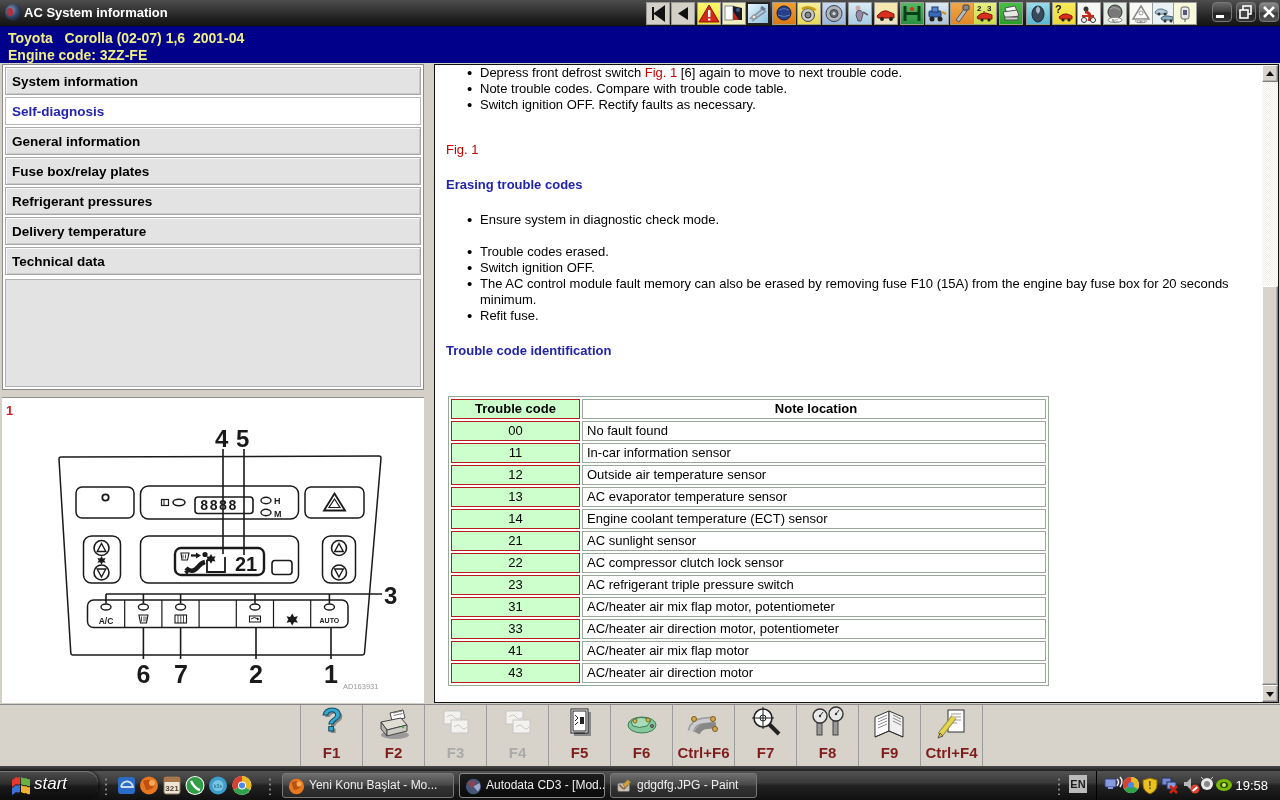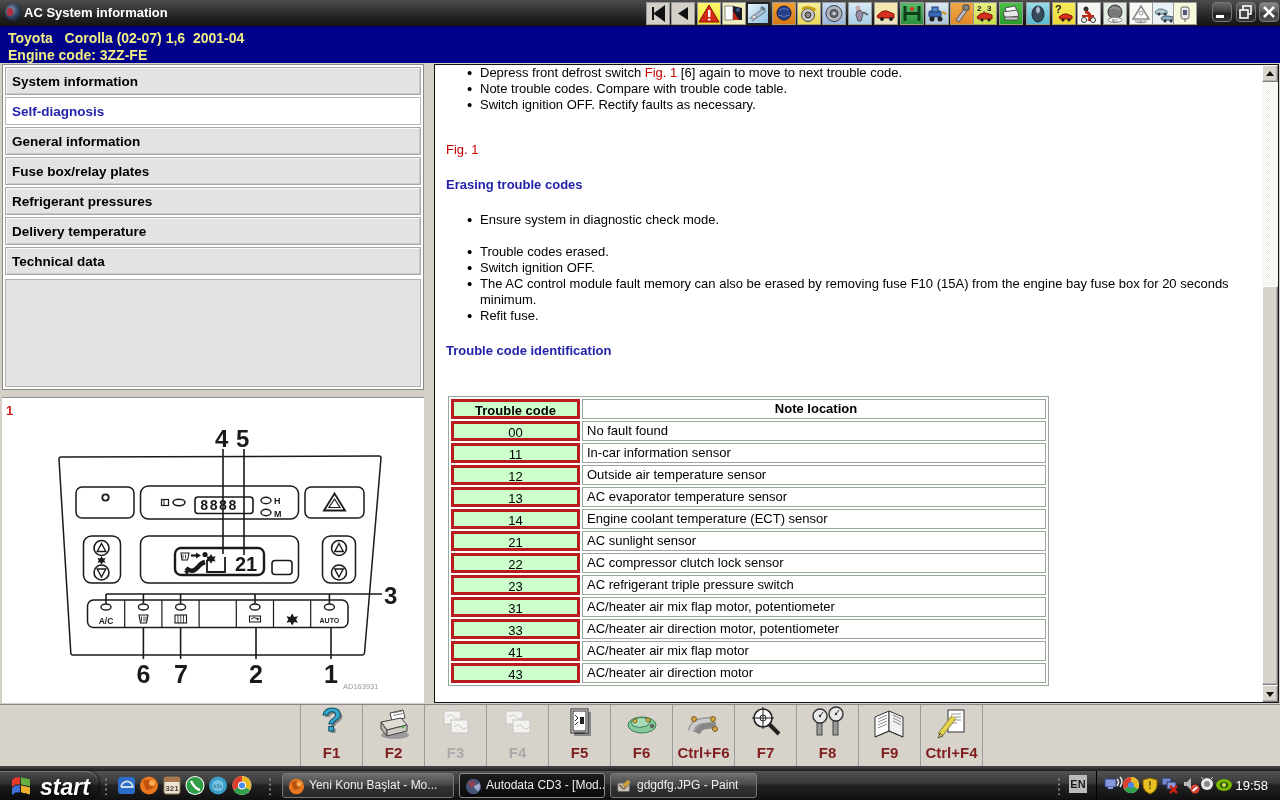--- a/index.html
+++ b/index.html
@@ -19,33 +19,33 @@
 #fign{position:absolute;left:4px;top:5px;color:#cc2222;font-weight:bold;font-size:13px}
 #content{position:absolute;left:434px;top:64px;width:845px;height:639px;background:#fff;border:1px solid #111;font-size:13px}
 #content .t{position:absolute;line-height:16px;white-space:nowrap}
 .bullet{position:absolute;width:780px;line-height:16px}
 .bullet:before{content:"\2022";position:absolute;left:-13px;font-size:15px}
 .red{color:#c80000;font-weight:normal}
 .blue{color:#2323aa;font-weight:bold}
 #scroll{position:absolute;right:0px;top:0px;width:16px;height:637px;background:#f1efe9}
 .trow{height:20px;margin-bottom:2px;overflow:hidden}
 .trow:last-child{margin-bottom:0}
-.c1{float:left;width:129px;height:20px;border:3px solid #b91c1c;background:#ccffcc;text-align:center;line-height:18px}
+.c1{float:left;width:129px;height:20px;border:1px solid #b91c1c;background:#ccffcc;text-align:center;line-height:18px}
 .c2{float:left;width:464px;height:20px;border:1px solid #9aa89a;margin-left:2px;padding-left:4px;line-height:18px}
 .hd{font-weight:bold}
 .sbtn{position:absolute;left:0;width:16px;height:17px;background:#d8d4cc;border:1px solid #fff;border-right-color:#808080;border-bottom-color:#808080;box-shadow:inset -1px -1px 0 #b0b0b0}
 .sbtn svg{display:block;margin:4px auto 0}
 #toolbar{position:absolute;left:0;top:704px;width:1280px;height:62px;background:#d7d3cb;border-top:1px solid #888}
 .fbtn{position:absolute;top:0;width:62px;height:61px;border-left:1px solid #9c9c9c;text-align:center}
 .fbtn .lab{position:absolute;bottom:5px;width:100%;font-size:15px;font-weight:bold;color:#7f1d1d}
 .fbtn.dis .lab{color:#aaa}
 #botstrip{position:absolute;left:0;top:766px;width:1280px;height:5px;background:linear-gradient(#4a4a4a,#1d1d1d)}
 #taskbar{position:absolute;left:0;top:771px;width:1280px;height:29px;background:linear-gradient(#525252,#3a3a3a 40%,#222 50%,#101010)}
 #startbtn{position:absolute;left:0;top:0;width:98px;height:28px;border-radius:0 12px 12px 0;background:linear-gradient(#4e4e4e,#2e2e2e 45%,#1a1a1a 55%,#0c0c0c);box-shadow:inset 0 1px 0 #777,2px 0 3px rgba(0,0,0,.5)}
-#startbtn span{position:absolute;left:40px;top:3px;color:#fff;font-size:23px;font-weight:bold;font-style:italic;text-shadow:1px 1px 2px #000}
+#startbtn span{position:absolute;left:34px;top:3px;color:#fff;font-size:17px;font-weight:normal;font-style:italic;text-shadow:1px 1px 2px #000}
 .tbtn{position:absolute;top:2px;height:25px;border-radius:3px;background:linear-gradient(#6e6e6e,#4a4a4a 45%,#343434 55%,#272727);border:1px solid #777;color:#eee;font-size:12px;line-height:23px;padding-left:26px;white-space:nowrap;overflow:hidden}
 .tbtn.act{background:linear-gradient(#1c1c1c,#0a0a0a);border:1px solid #888}
 .dots{position:absolute;top:6px;width:4px;height:18px;background-image:radial-gradient(circle,#888 1px,transparent 1.2px);background-size:4px 5px}
 #clock{position:absolute;right:12px;top:7px;color:#fff;font-size:13px}
 #en{position:absolute;left:1069px;top:4px;width:18px;height:18px;background:#bbb;color:#1a1a1a;font-size:11px;font-weight:bold;text-align:center;line-height:18px}
 </style></head>
 <body>
 <div id="titlebar"></div>
 <div id="appicon"></div>
 <div id="title">AC System information</div>

